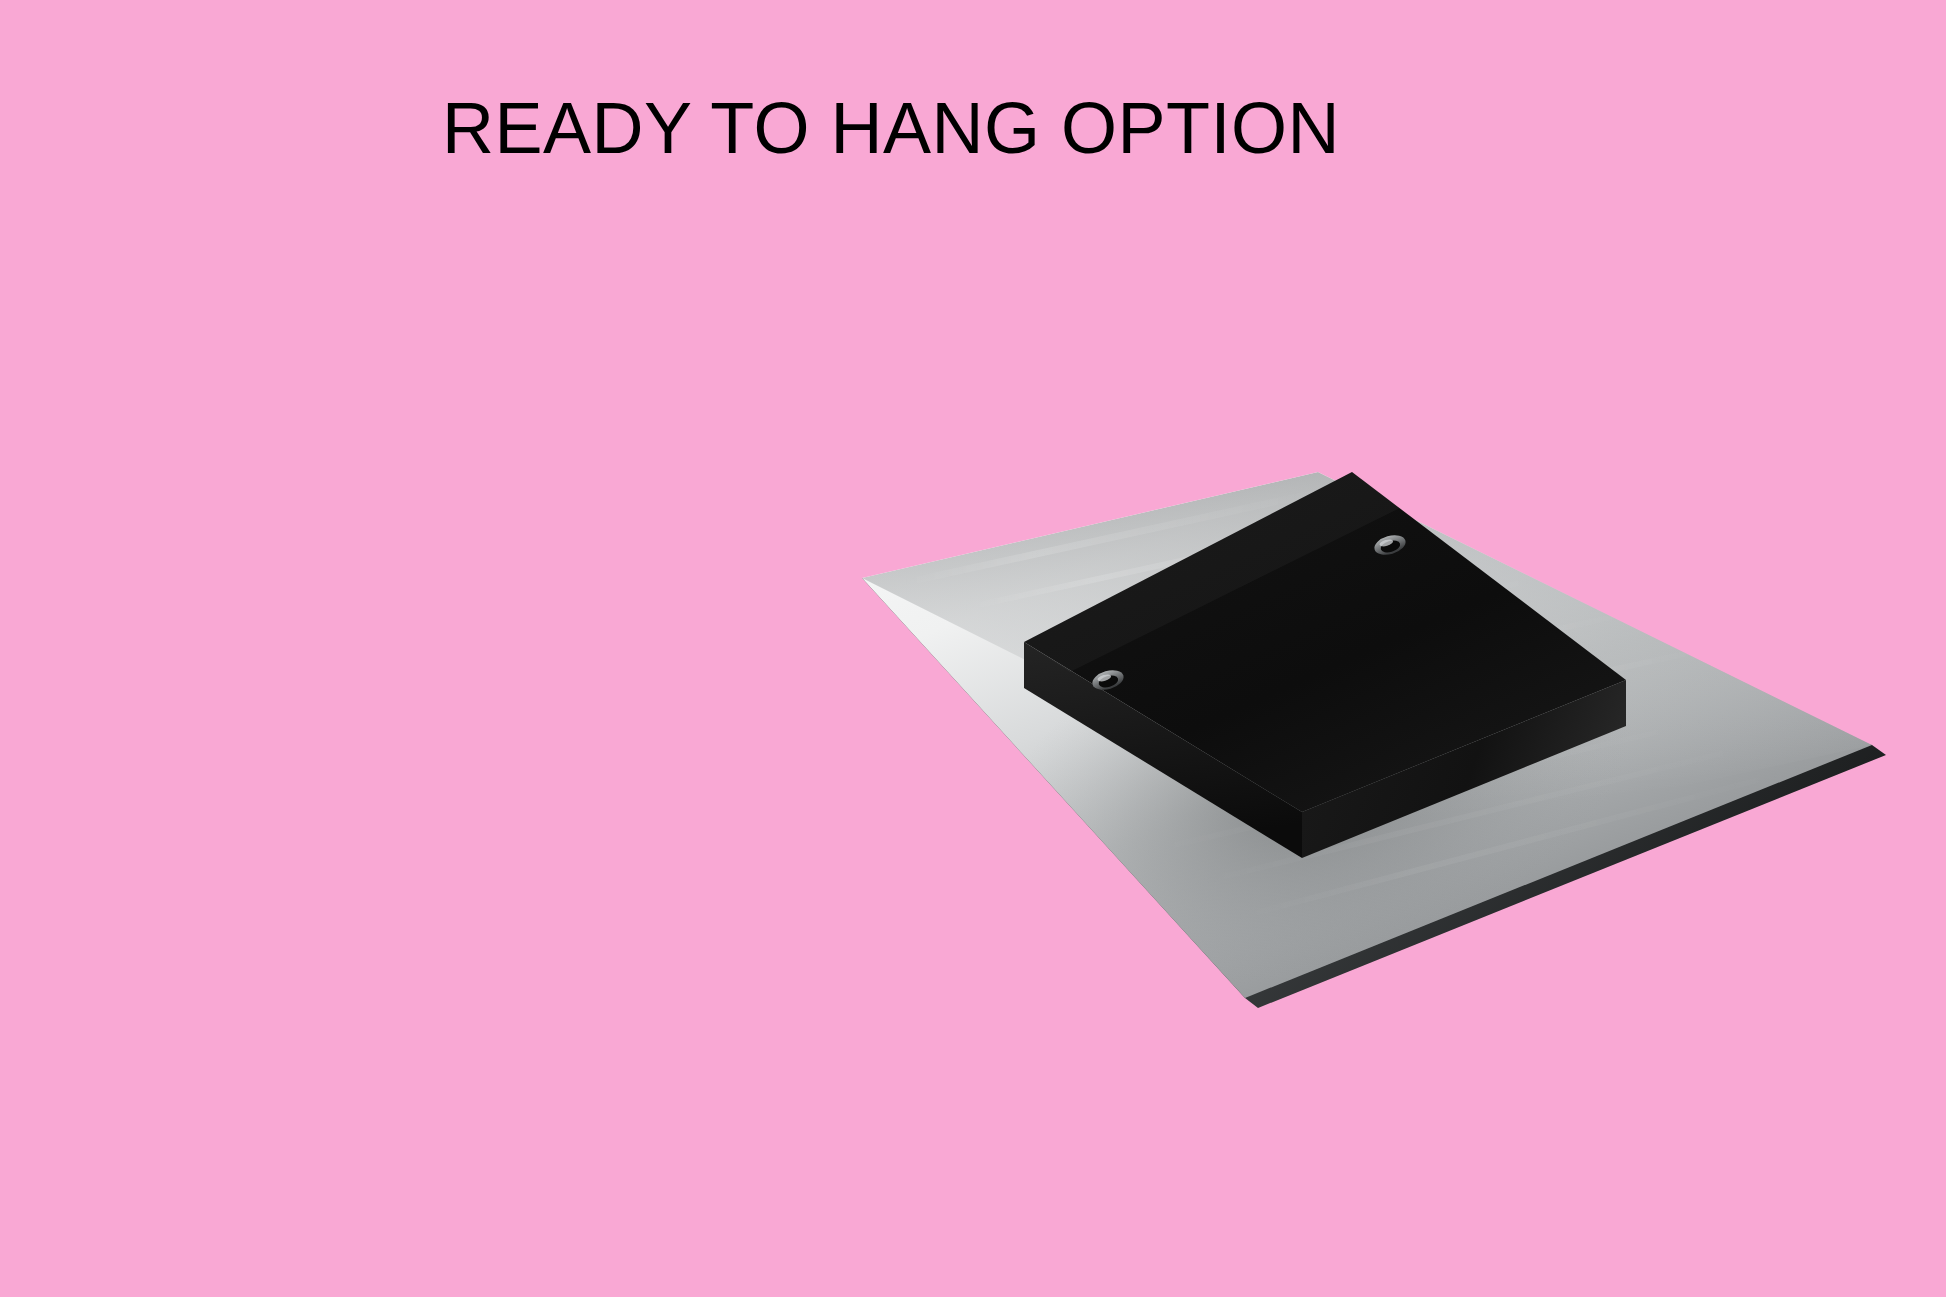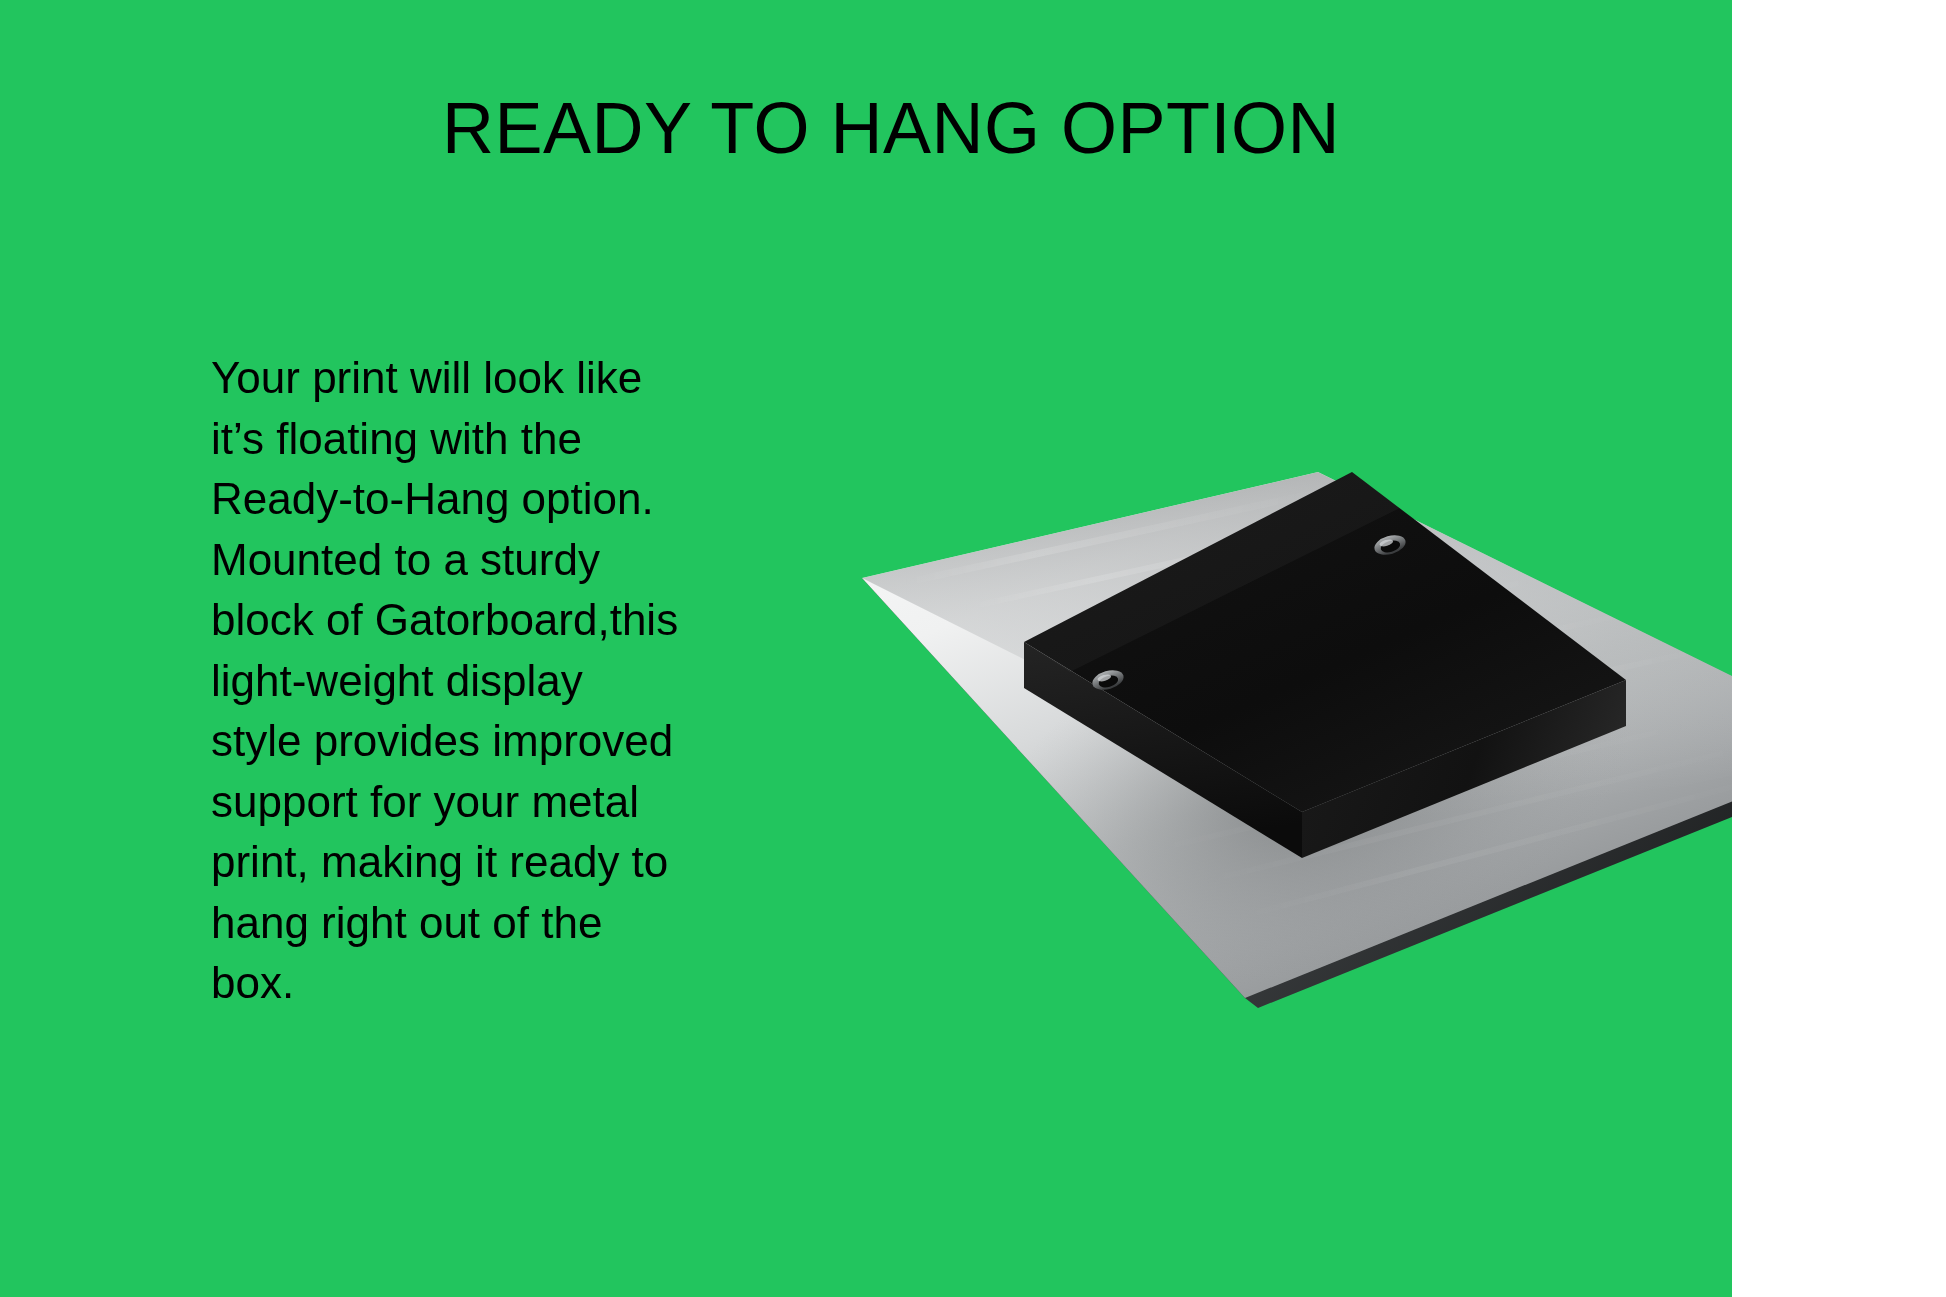--- a/index.html
+++ b/index.html
@@ -6,23 +6,23 @@
     margin: 0;
     padding: 0;
     background: #ffffff;
   }
   body {
     font-family: "Liberation Sans", sans-serif;
     color: #000000;
   }
   #slide {
     position: relative;
-    width: 1732px;
+    width: 1946px;
     height: 1297px;
-    background: #22c55e;
+    background: #f9a8d4;
     overflow: hidden;
   }
 
   
   #title {
     position: absolute;
     left: 0;
     top: 92px;
     width: 1946px;
     text-align: center;
@@ -71,31 +71,20 @@
   }
   #product svg { display: block; width: 100%; height: 100%; }
 </style>
 </head>
 <body>
 
 <div id="slide">
 
   <div id="title">READY TO HANG OPTION</div>
 
-  <div id="body-copy">Your print will look like
-it’s floating with the
-Ready-to-Hang option.
-Mounted to a sturdy
-block of Gatorboard,this
-light-weight display
-style provides improved
-support for your metal
-print, making it ready to
-hang right out of the
-box.</div>
 
   <div id="product">
     <svg viewBox="0 0 1060 600" xmlns="http://www.w3.org/2000/svg">
       <defs>
 
         <linearGradient id="metalFace" x1="0.12" y1="0.02" x2="0.86" y2="0.98">
           <stop offset="0%" stop-color="#f6f7f7"></stop>
           <stop offset="16%" stop-color="#f0f1f1"></stop>
           <stop offset="34%" stop-color="#d8dadb"></stop>
           <stop offset="52%" stop-color="#b9bcbd"></stop>

